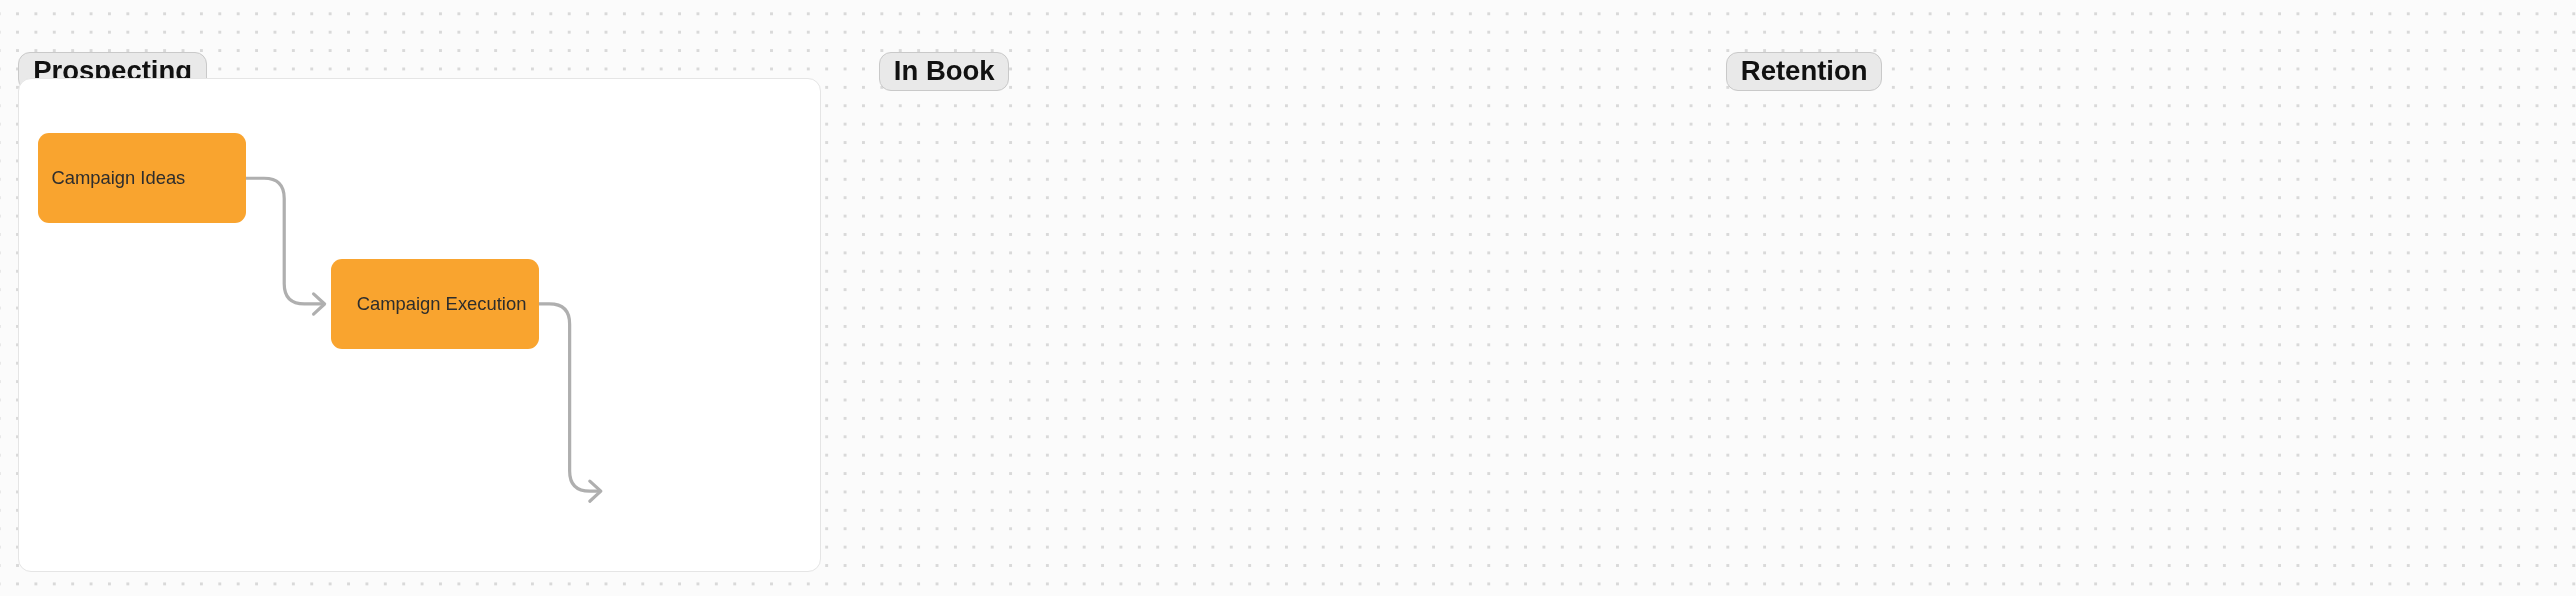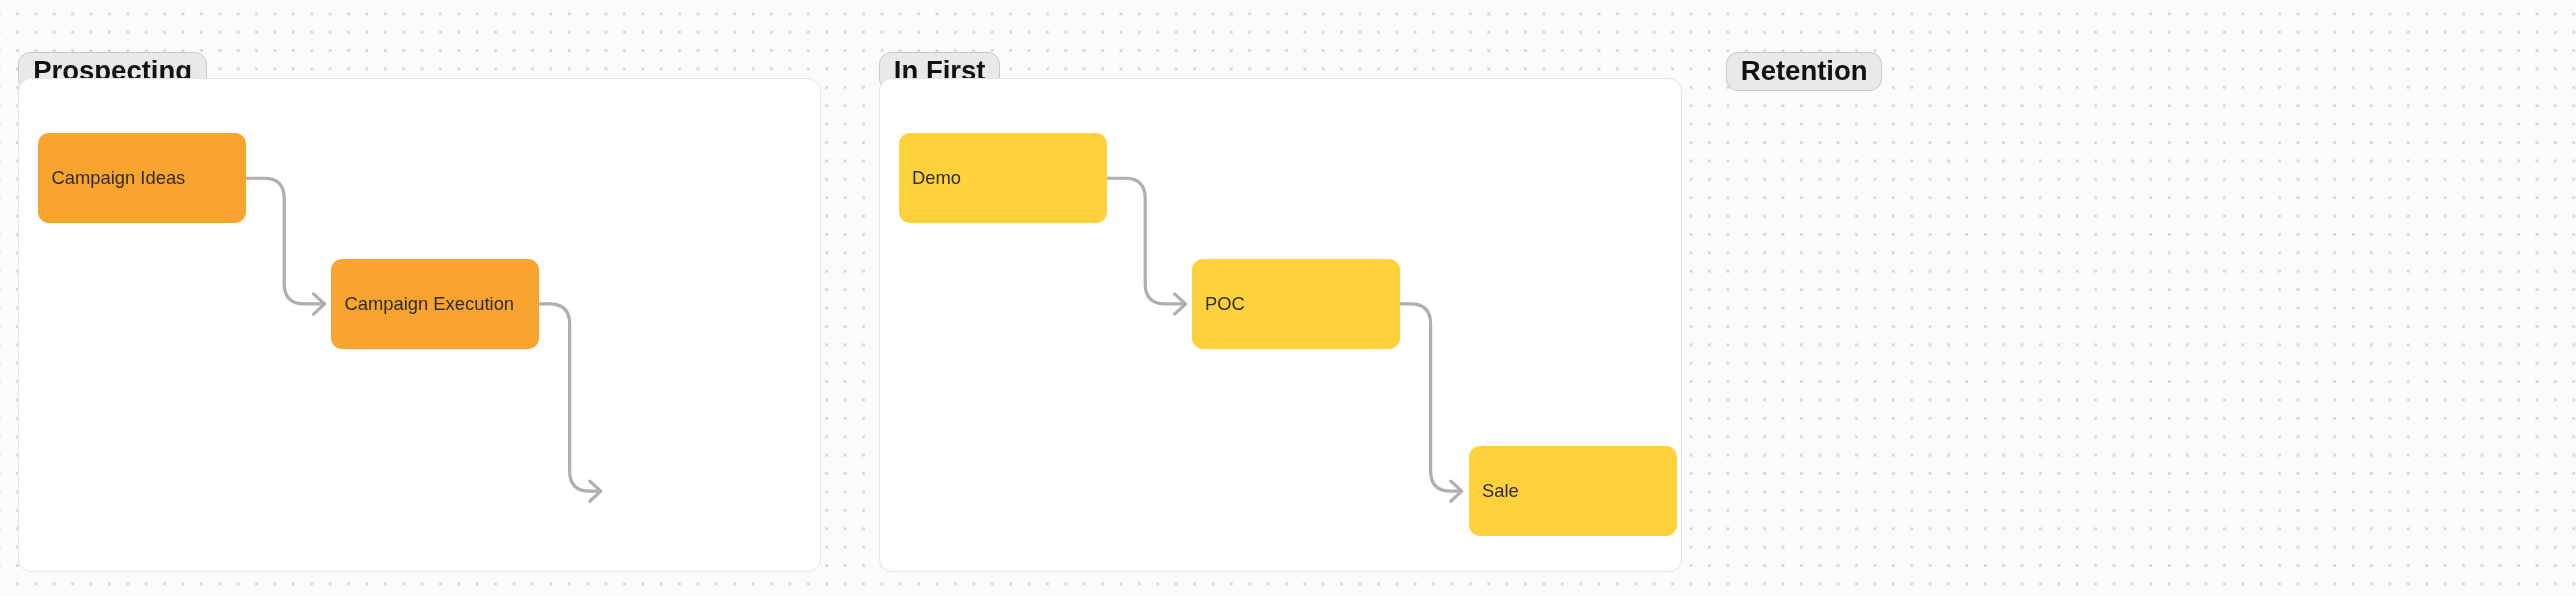--- a/index.html
+++ b/index.html
@@ -41,21 +41,21 @@
   }
 
   .node {
     position:absolute; width:208px; height:90px;
     border-radius:11px; background:var(--node-color);
     color:var(--node-text); font-size:18.4px;
     display:flex; align-items:center;
     padding:0 13px; line-height:1.2;
   }
   .node-0 { left:19px;  top:54px;  }
-  .node-1 { left:312px; top:180px; }
+  .node-1 { left:312px; top:180px;justify-content:flex-end; }
   .node-2 { left:589px; top:367px; }
 
   .frame-group-0 { left:18.4px; }
   .frame-group-1 { left:879px; }
   .frame-group-2 { left:1726px; }
 </style>
 </head>
 <body>
 
 <div class="canvas" style="--canvas-bg: #FBFBFB; --dot-color: #D9D9D9; --frame-bg: #FFFFFF; --frame-border: #E5E5E5; --connector: #AFAFAF; --label-bg: #E9E9E9; --label-border: #C9C9C9; --label-text: #111111;">
@@ -79,42 +79,21 @@
         <span>Campaign Ideas</span>
       </div>
       <div class="node node-1">
         <span>Campaign Execution</span>
       </div>
     </div>
   </section>
 
   <section class="frame-group frame-group-1" style="--node-color: #FFD23D; --node-text: #2D2D2D;">
     <div class="frame-label">
-      <span>In First</span>
-    </div>
-    <div class="frame">
-      <svg class="connectors" viewBox="0 0 875 538">
-        <g>
-          <path d="M245 108 H267 Q289 108 289 130 V223 Q289 245 311 245 H332"></path>
-          <path d="M321 234 L333 245 L321 256"></path>
-        </g>
-        <g>
-          <path d="M564 245 H578 Q600 245 600 267 V427 Q600 449 622 449 H633"></path>
-          <path d="M622 438 L634 449 L622 460"></path>
-        </g>
-      </svg>
-      <div class="node node-0">
-        <span>Demo</span>
-      </div>
-      <div class="node node-1">
-        <span>POC</span>
-      </div>
-      <div class="node node-2">
-        <span>Sale</span>
-      </div>
+      <span>In Book</span>
     </div>
   </section>
 
   <section class="frame-group frame-group-2" style="--node-color: #1BAB5E; --node-text: #FFFFFF;">
     <div class="frame-label">
       <span>Retention</span>
     </div>
   </section>
 
 </div>

